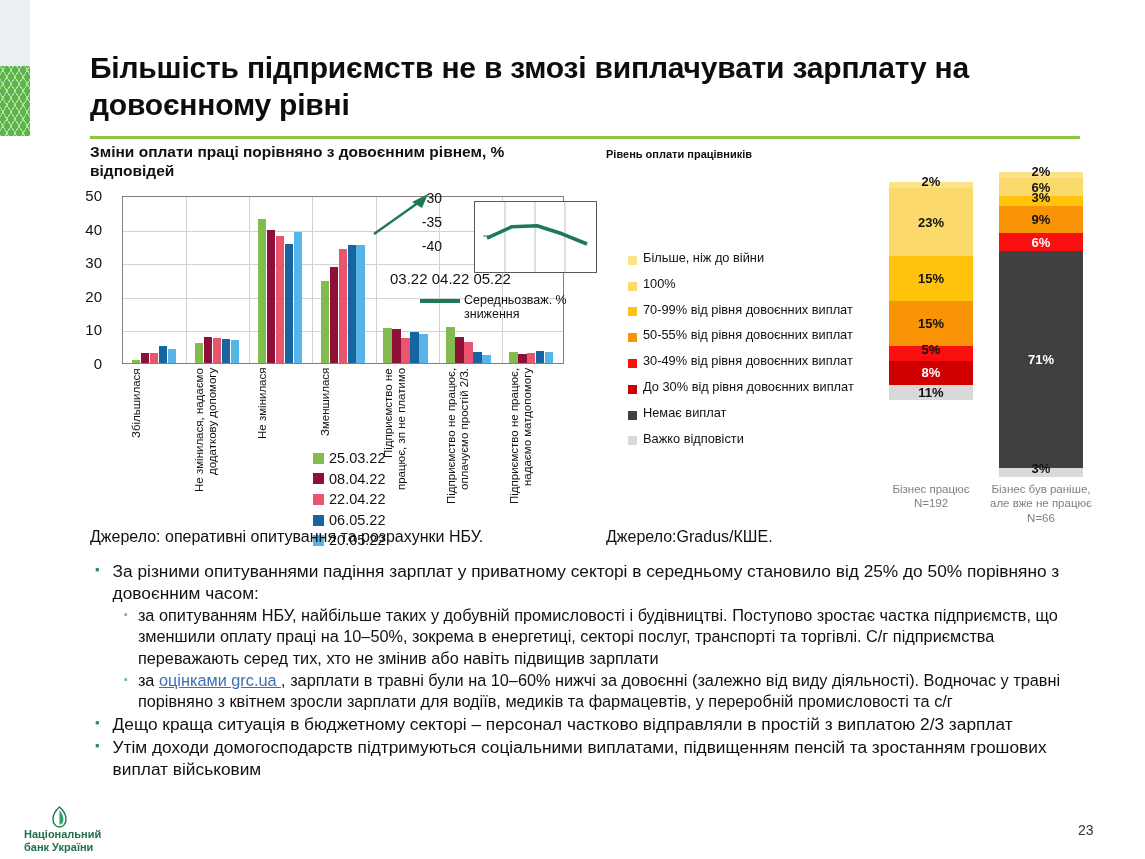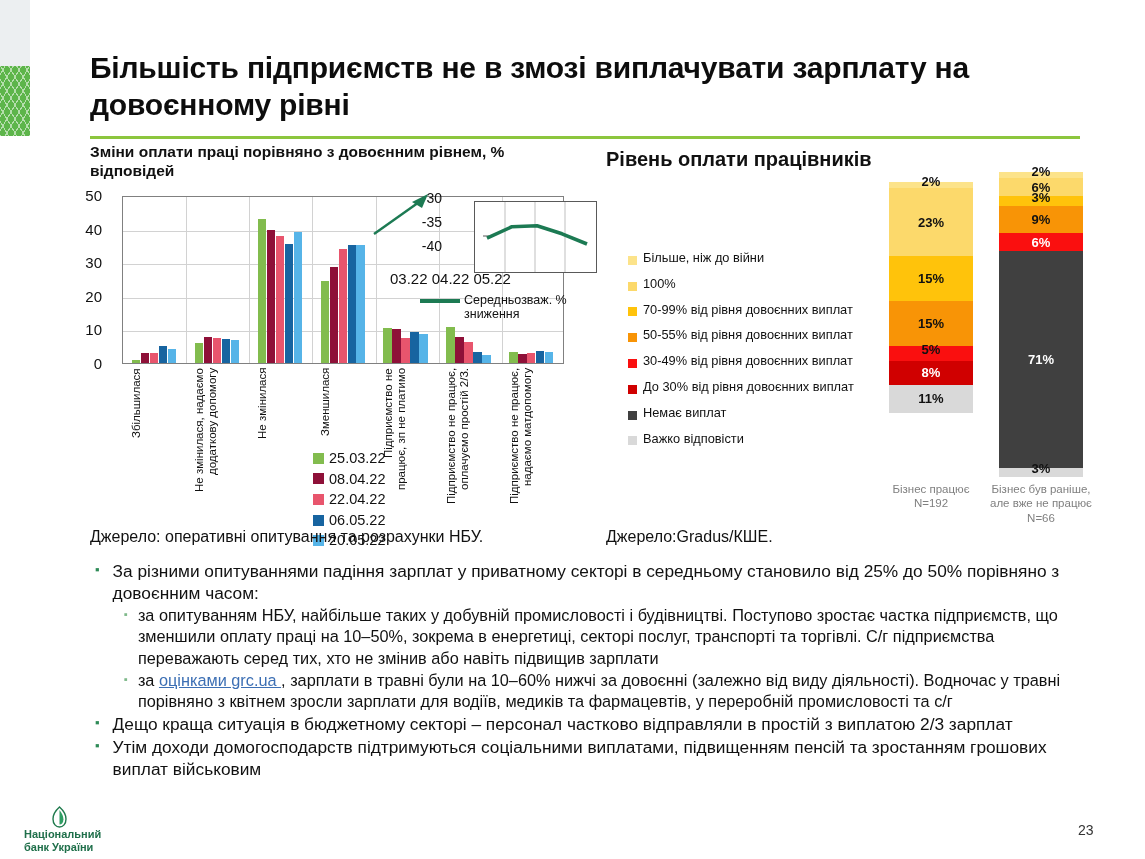--- a/index.html
+++ b/index.html
@@ -20,21 +20,21 @@
       #5db54a;}
   
   .title{
     position:absolute;left:90px;top:50px;width:980px;
     font-size:30px;font-weight:bold;line-height:1.22;color:#0d0d0d;
     letter-spacing:-0.2px;
   }
   .rule{position:absolute;left:90px;top:136px;width:990px;height:3px;background:#8cc63e;}
   
   .sub-left{position:absolute;left:90px;top:142px;width:440px;font-size:15.5px;font-weight:bold;line-height:1.25;}
-  .sub-right{position:absolute;left:606px;top:148px;font-size:20px;font-weight:bold;}
+  .sub-right{position:absolute;left:606px;top:148px;font-size:11px;font-weight:bold;}
   
   #leftchart{position:absolute;left:90px;top:190px;width:490px;height:345px;}
   .plot{position:absolute;left:32px;top:6px;width:442px;height:168px;border:1px solid #808080;box-sizing:border-box;background:#fff;}
   .gl{position:absolute;left:0;right:0;height:1px;background:#d2d2d2;}
   .vl{position:absolute;top:0;bottom:0;width:1px;background:#d2d2d2;}
   .ytick{position:absolute;right:478px;font-size:15px;color:#111;text-align:right;width:34px;transform:translateY(-9px);}
   .bars{position:absolute;left:0;bottom:0;width:100%;height:100%;display:flex;align-items:flex-end;}
   .grp{display:flex;align-items:flex-end;height:100%;}
   .bar{width:8.4px;margin-right:0.6px;}
   
@@ -269,21 +269,21 @@
       </div>
       <div class="seg" style="height: 44.697px; background: rgb(248, 148, 6);">
         <span style="color: rgb(17, 17, 17);">15%</span>
       </div>
       <div class="seg" style="height: 14.899px; background: rgb(250, 15, 15);">
         <span class="ovf" style="color: rgb(17, 17, 17); top: -3.55051px;">5%</span>
       </div>
       <div class="seg" style="height: 23.8384px; background: rgb(208, 0, 0);">
         <span style="color: rgb(255, 255, 255);">8%</span>
       </div>
-      <div class="seg" style="height: 28px; background: rgb(217, 217, 217); text-align: center;">
+      <div class="seg" style="height: 15px; background: rgb(217, 217, 217); text-align: center;">
         <span style="color: rgb(17, 17, 17);">11%</span>
       </div>
     </div>
   <div class="stack" id="rc-stack-1" style="left:393px;top:2px;">
       <div class="seg" style="height: 6.1px; background: rgb(252, 227, 138);">
         <span class="ovf" style="color: rgb(17, 17, 17); top: -7.95px;">2%</span>
       </div>
       <div class="seg" style="height: 18.3px; background: rgb(252, 217, 107);">
         <span style="color: rgb(17, 17, 17);">6%</span>
       </div>

